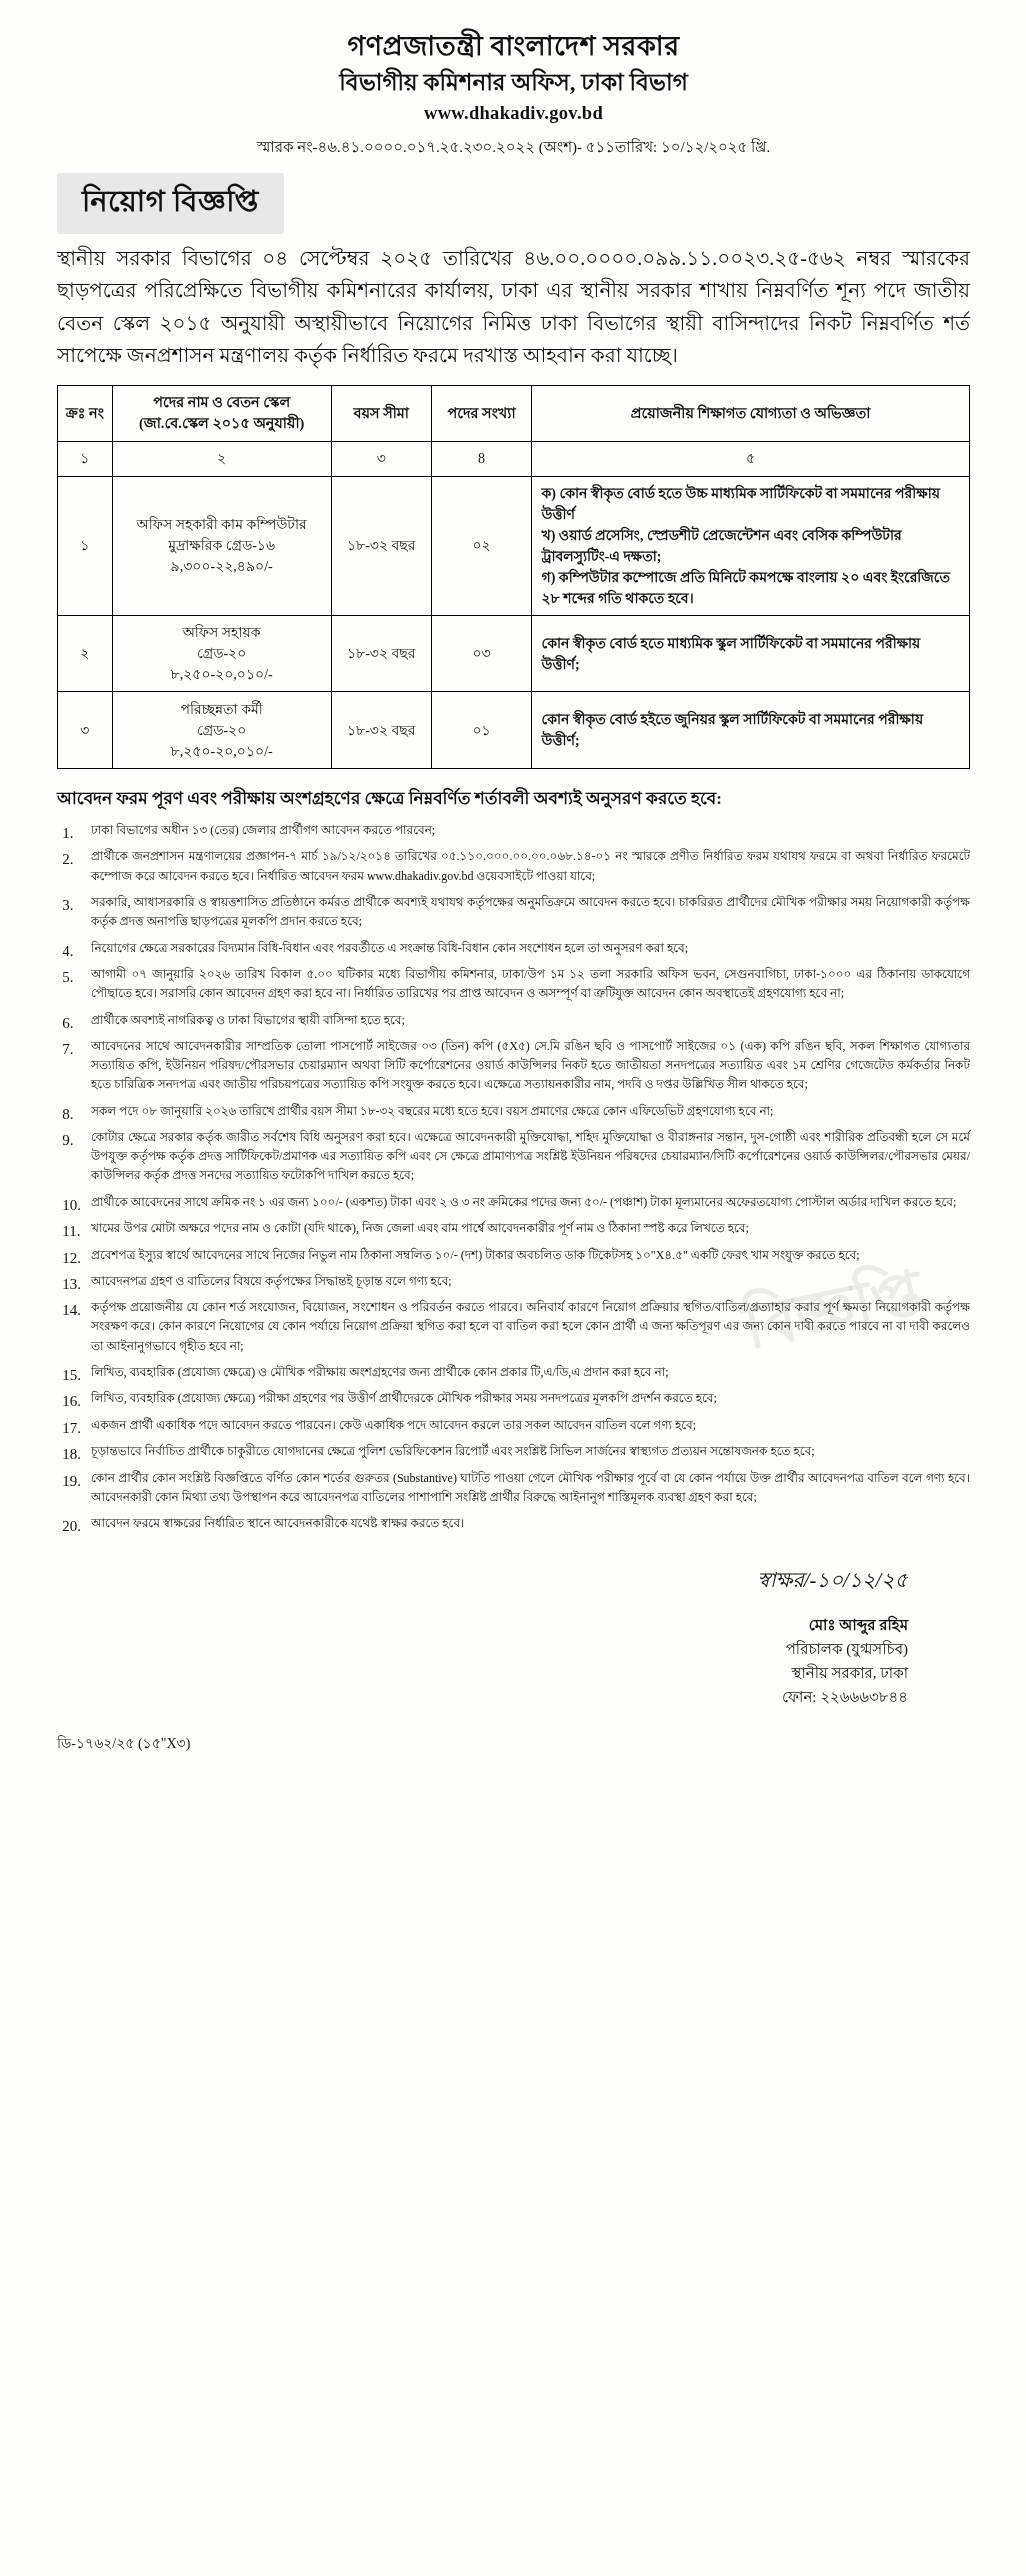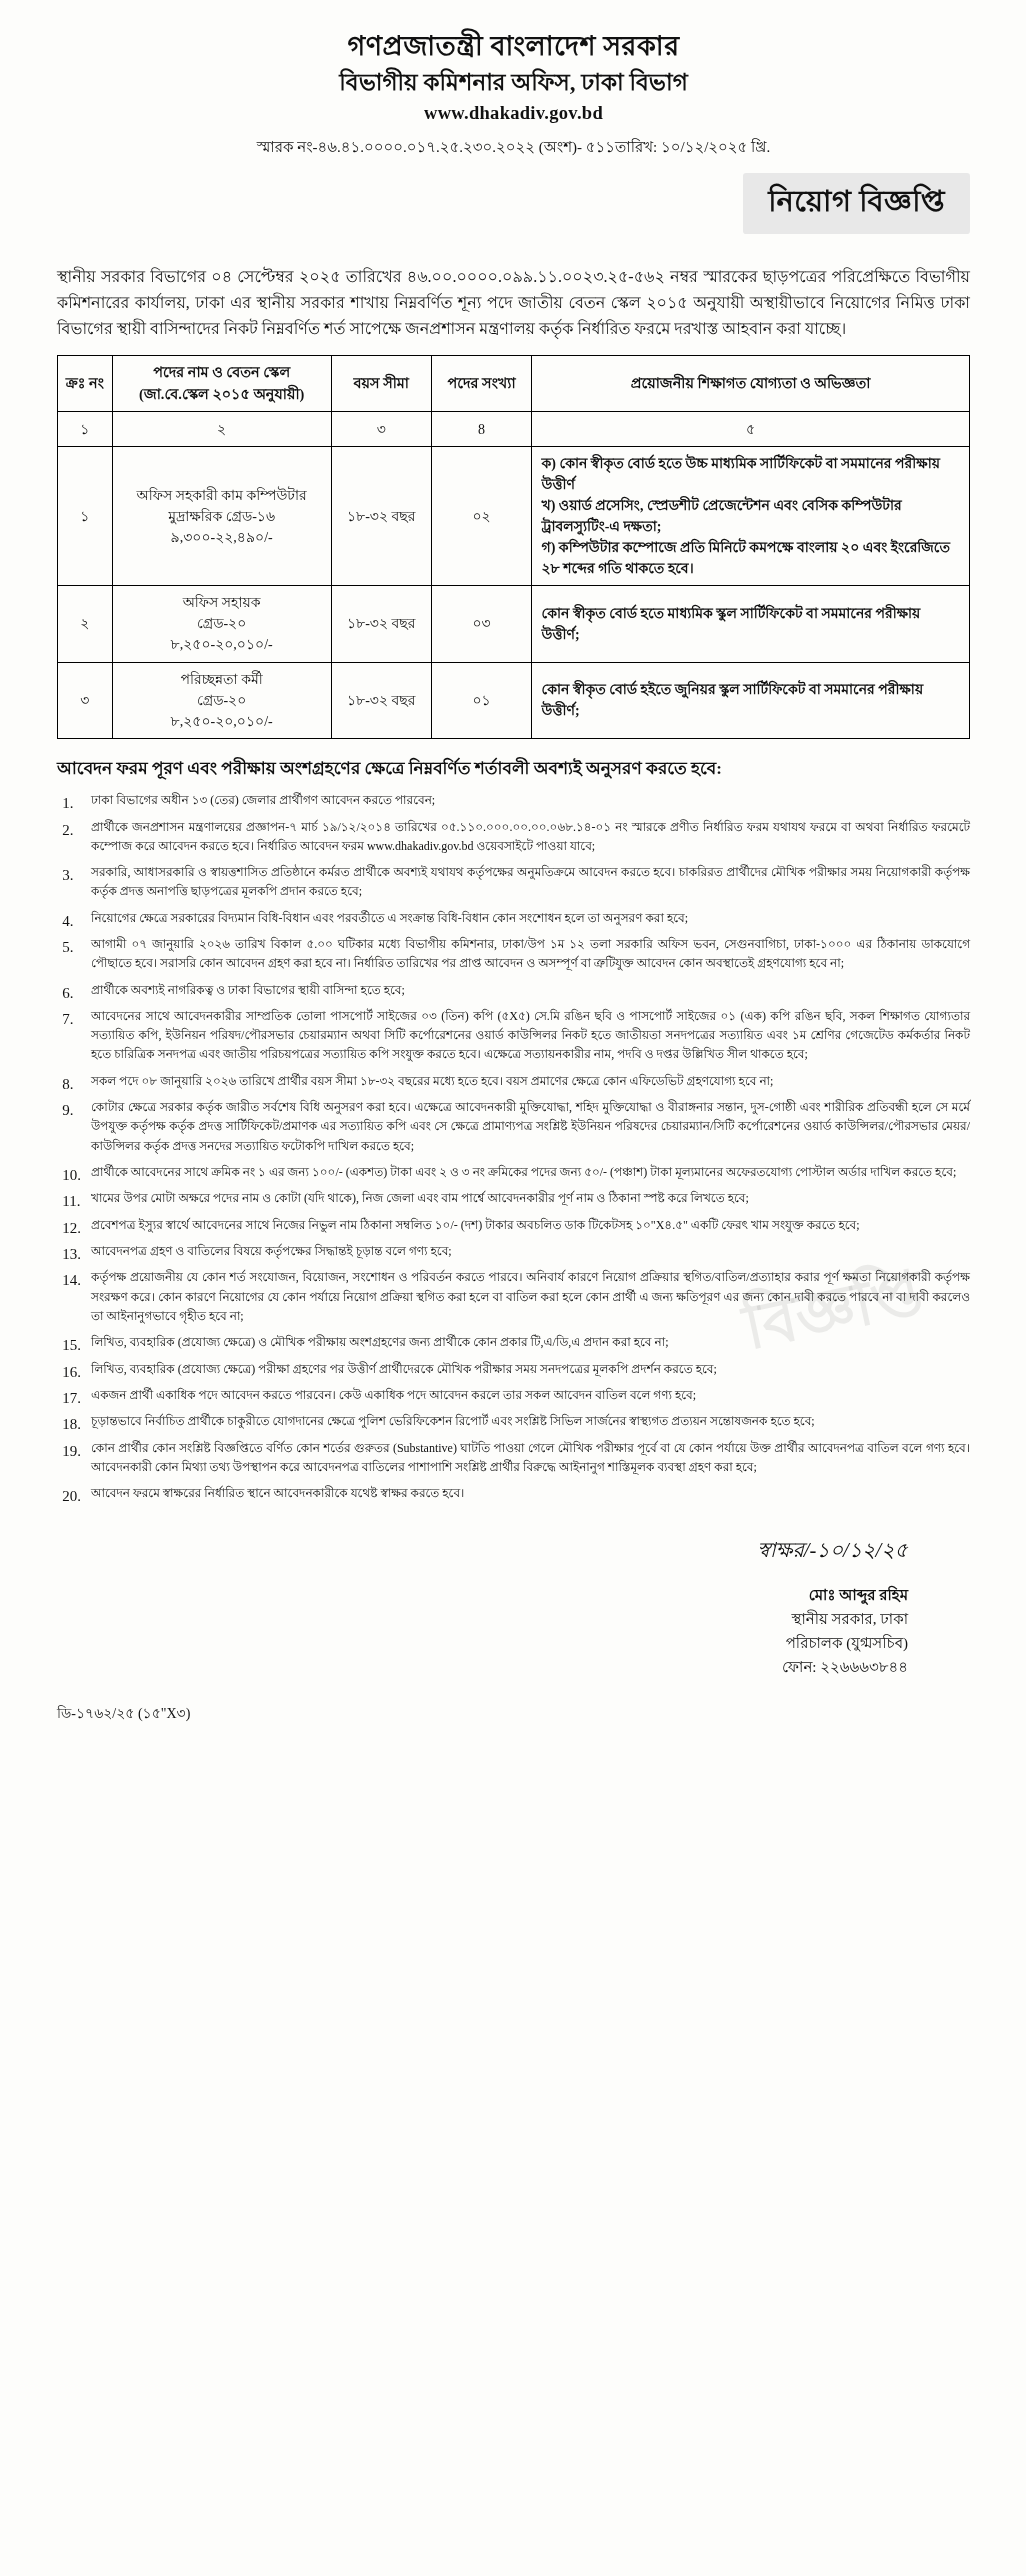--- a/index.html
+++ b/index.html
@@ -50,35 +50,35 @@
   .memo-row {
     display: flex;
     justify-content: center;
     align-items: flex-end;
     margin-top: 11.3px;
     font-size: 15px;
   }
   .memo-left { text-align: left; }
   .memo-right { text-align: right; }
   .banner-wrap {
-    text-align: right;
+    text-align: left;
     margin-top: 13.4px;
   }
   .banner {
     display: inline-block;
     font-size: 29px;
     font-weight: bold;
     padding: 4.1px 25px 7.2px 25px;
     background: #e8e8e8;
     border-radius: 3.1px;
     letter-spacing: 0.5px;
   }
   .intro {
-    margin-top: 30px;
-    font-size: 16px;
+    margin-top: 8px;
+    font-size: 20px;
     line-height: 1.62;
     text-align: justify;
     text-justify: inter-word;
   }
   table.jobs {
     width: 100%;
     border-collapse: collapse;
     margin-top: 13.4px;
     font-size: 14px;
   }
@@ -259,21 +259,21 @@
     <li>লিখিত, ব্যবহারিক (প্রযোজ্য ক্ষেত্রে) পরীক্ষা গ্রহণের পর উত্তীর্ণ প্রার্থীদেরকে মৌখিক পরীক্ষার সময় সনদপত্রের মূলকপি প্রদর্শন করতে হবে;</li>
     <li>একজন প্রার্থী একাধিক পদে আবেদন করতে পারবেন। কেউ একাধিক পদে আবেদন করলে তার সকল আবেদন বাতিল বলে গণ্য হবে;</li>
     <li>চূড়ান্তভাবে নির্বাচিত প্রার্থীকে চাকুরীতে যোগদানের ক্ষেত্রে পুলিশ ভেরিফিকেশন রিপোর্ট এবং সংশ্লিষ্ট সিভিল সার্জনের স্বাস্থ্যগত প্রত্যয়ন সন্তোষজনক হতে হবে;</li>
     <li>কোন প্রার্থীর কোন সংশ্লিষ্ট বিজ্ঞপ্তিতে বর্ণিত কোন শর্তের গুরুতর (Substantive) ঘাটতি পাওয়া গেলে মৌখিক পরীক্ষার পূর্বে বা যে কোন পর্যায়ে উক্ত প্রার্থীর আবেদনপত্র বাতিল বলে গণ্য হবে। আবেদনকারী কোন মিথ্যা তথ্য উপস্থাপন করে আবেদনপত্র বাতিলের পাশাপাশি সংশ্লিষ্ট প্রার্থীর বিরুদ্ধে আইনানুগ শাস্তিমূলক ব্যবস্থা গ্রহণ করা হবে;</li>
     <li>আবেদন ফরমে স্বাক্ষরের নির্ধারিত স্থানে আবেদনকারীকে যথেষ্ট স্বাক্ষর করতে হবে।</li>
   </ol>
 
   <div class="signature">
     <div class="sign-script">স্বাক্ষর/-১০/১২/২৫</div>
     <div class="bold">মোঃ আব্দুর রহিম</div>
+    <div>পরিচালক (যুগ্মসচিব)</div>
     <div>স্থানীয় সরকার, ঢাকা</div>
-    <div>পরিচালক (যুগ্মসচিব)</div>
     <div>ফোন: ২২৬৬৬৩৮৪৪</div>
   </div>
 
   <div class="footer-code">ডি-১৭৬২/২৫ (১৫"X৩)</div>
 
 </div>
 
 
 </body></html>

